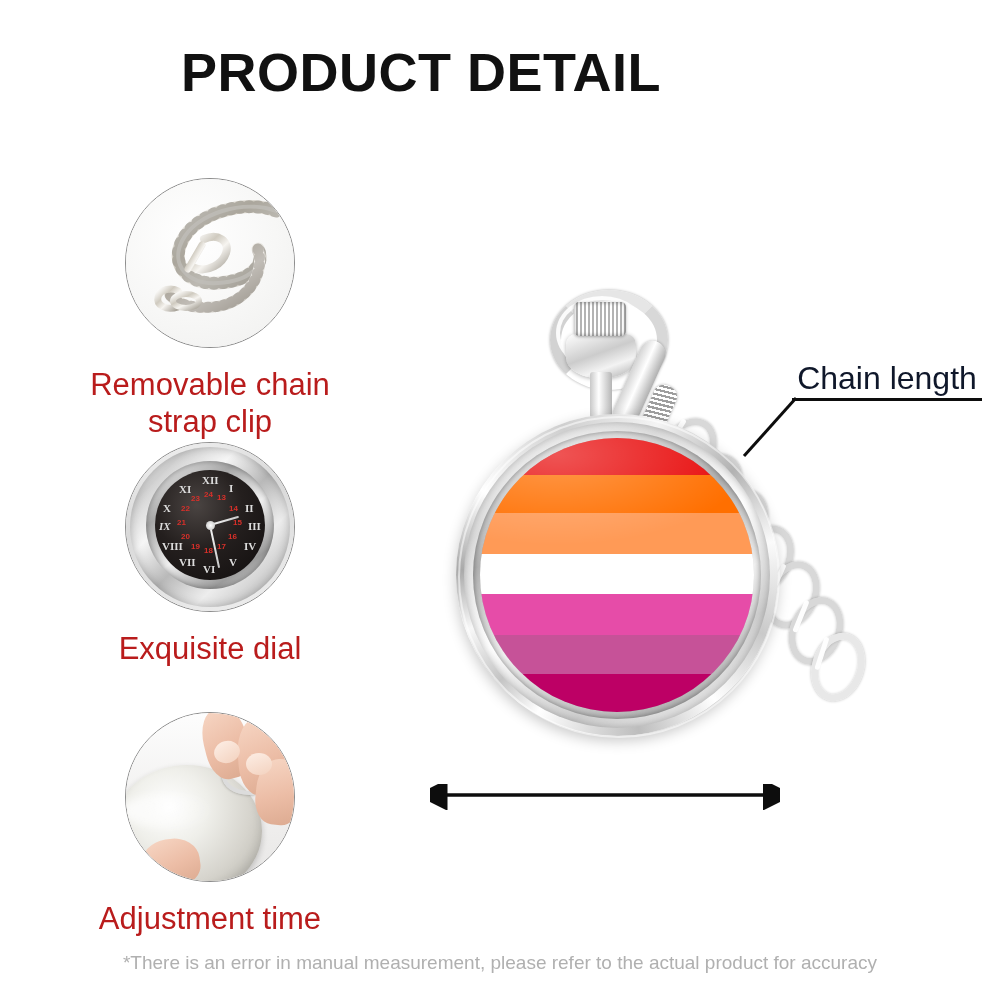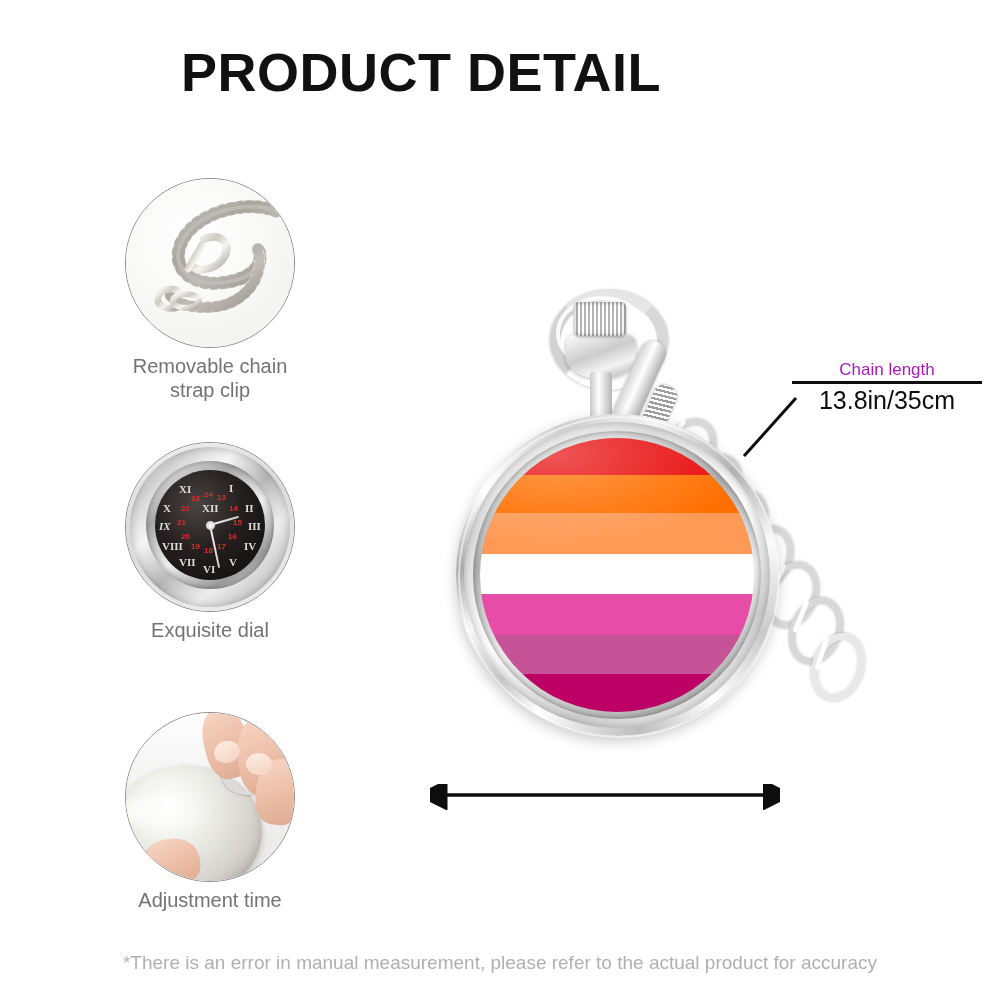--- a/index.html
+++ b/index.html
@@ -33,25 +33,25 @@
   .thumb{
     position:relative;
     width:168px;height:168px;
     margin:0 auto;
     border-radius:50%;
     border:1.6px solid #8c8c8c;
     overflow:hidden;
     background:#fbfbfb;
   }
   .feature-label{
-    margin-top:6px;
-    font-size:20px;
+    margin-top:18px;
+    font-size:31px;
     line-height:1.2;
     font-weight:400;
-    color:#737373;
+    color:#b91c1c;
     white-space:pre-line;
   }
 
   
   .tb1-bg{position:absolute;inset:0;background:
       radial-gradient(circle at 40% 35%, #ffffff 0%, #f7f7f6 55%, #efefee 100%);}
 
   
   .tb2-bg{position:absolute;inset:0;background:
       linear-gradient(160deg,#f2f2f2 0%,#d9d9d9 40%,#efefef 100%);}
@@ -198,21 +198,21 @@
     background:transparent;
     box-shadow:0 0 3px rgba(0,0,0,.28), inset 0 0 3px rgba(0,0,0,.2);
   }
   .chain-link:before{
     content:"";position:absolute;left:-3px;top:6%;width:5px;height:60%;
     border-radius:3px;background:rgba(255,255,255,.95);
   }
 
   
   .callout{position:absolute;left:792px;top:360px;width:190px;text-align:center;}
-  .callout-line1{font-size:17px;line-height:1.16;color:#a21caf;}
+  .callout-line1{font-size:32px;line-height:1.16;color:#0f172a;}
   .callout-rule{height:3px;background:#0d0d0d;margin:1px 0 2px;}
   .callout-line2{font-size:25px;line-height:1.16;color:#0d0d0d;}
   .leader{position:absolute;left:742px;top:396px;width:56px;height:62px;}
 
   
   .dim{position:absolute;left:430px;top:778px;width:350px;height:74px;}
   .dim-label{
     position:absolute;left:0;top:28px;width:350px;text-align:center;
     font-size:30px;color:#0d0d0d;
   }
@@ -260,21 +260,21 @@
     <div class="feature-label">Removable chain
 strap clip</div>
   </div>
 
   <div class="feature feature-2">
     <div class="thumb">
       <div class="tb2-bg"></div>
       <div class="tb2-case"></div>
       <div class="tb2-ring"></div>
       <div class="tb2-dial">
-        <span class="rn" style="left:47px;top:4px;margin-top:28px;">XII</span>
+        <span class="rn" style="left:47px;top:4px;">XII</span>
         <span class="rn" style="left:74px;top:12px;">I</span>
         <span class="rn" style="left:90px;top:32px;">II</span>
         <span class="rn" style="left:93px;top:50px;">III</span>
         <span class="rn" style="left:89px;top:70px;">IV</span>
         <span class="rn" style="left:74px;top:86px;">V</span>
         <span class="rn" style="left:48px;top:93px;text-align:right;">VI</span>
         <span class="rn" style="left:24px;top:86px;">VII</span>
         <span class="rn" style="left:7px;top:70px;">VIII</span>
         <span class="rn" style="left:4px;top:50px;font-style:italic;">IX</span>
         <span class="rn" style="left:8px;top:32px;">X</span>
@@ -350,21 +350,20 @@
       <div class="case-rim-hl"></div>
     </div>
   </div>
 
   <svg class="leader" viewBox="0 0 56 62">
     <line x1="2" y1="60" x2="54" y2="2" stroke="#0d0d0d" stroke-width="3"></line>
   </svg>
   <div class="callout">
     <div class="callout-line1">Chain length</div>
     <div class="callout-rule"></div>
-    <div class="callout-line2">13.8in/35cm</div>
   </div>
 
   <div class="dim">
     <svg width="350" height="26" viewBox="0 0 350 26" style="position:absolute;left:0;top:6px;">
       <defs>
         <marker id="ahL" markerWidth="9" markerHeight="9" refX="8" refY="4.5" orient="auto">
           <path d="M9,0 L9,9 L0,4.5 z" fill="#0d0d0d"></path>
         </marker>
         <marker id="ahR" markerWidth="9" markerHeight="9" refX="1" refY="4.5" orient="auto">
           <path d="M0,0 L0,9 L9,4.5 z" fill="#0d0d0d"></path>

